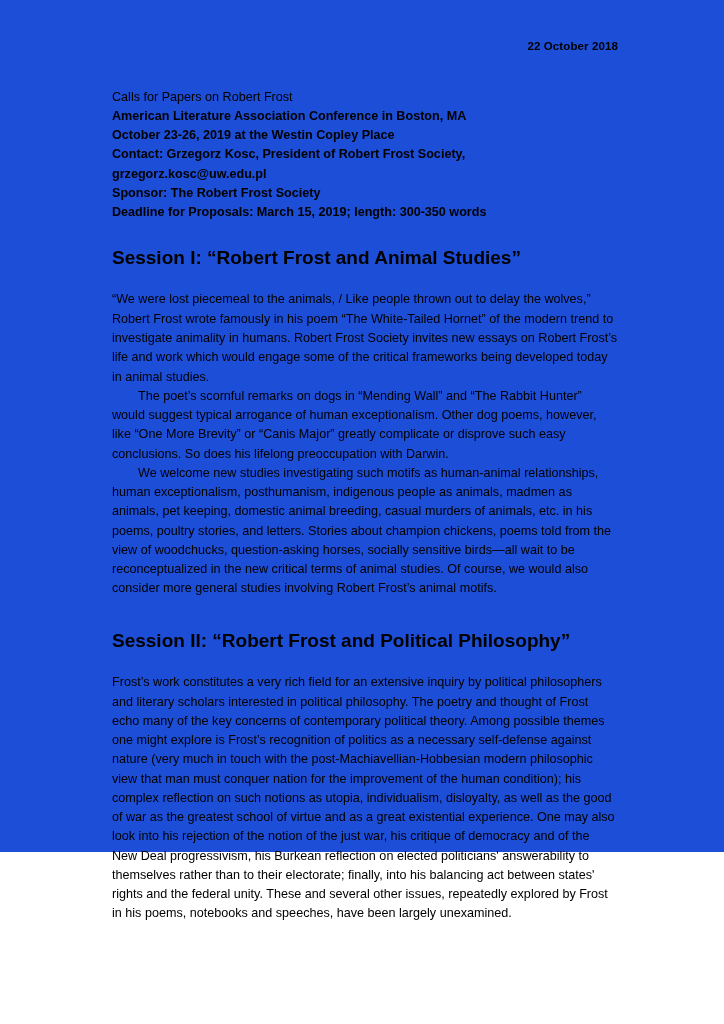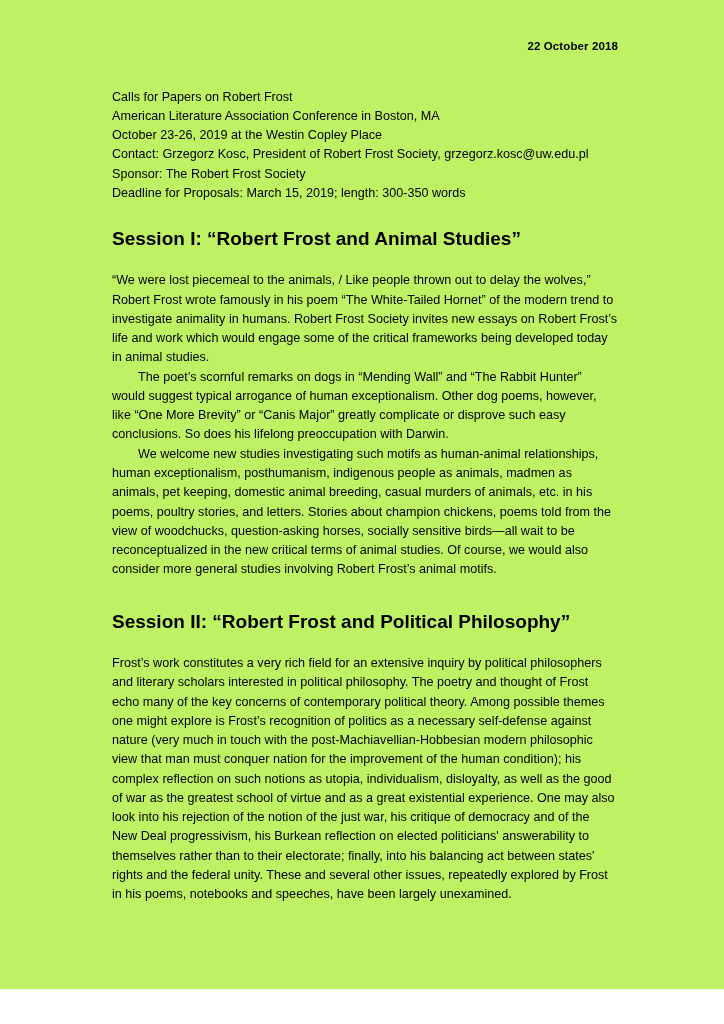--- a/index.html
+++ b/index.html
@@ -10,39 +10,40 @@
   body {
     width: 724px;
     height: 1024px;
     font-family: "Liberation Sans", sans-serif;
     color: #000000;
     -webkit-font-smoothing: antialiased;
   }
   .page {
     position: relative;
     width: 724px;
-    height: 989px;
-    background: #bef264;
+    height: 852px;
+    background: #1d4ed8;
     box-sizing: border-box;
     padding: 40px 106px 0 112px;
   }
   .doc-date {
     text-align: right;
     font-size: 11.5px;
     font-weight: bold;
     letter-spacing: 0.01em;
     margin: 0 0 36px 0;
   }
   .header-block {
     margin: 0 0 22px 0;
   }
   .header-block p {
     margin: 0;
     font-size: 12.6px;
     line-height: 1.52;
+    font-weight: bold;
   }
   .header-block p.bold {
     font-weight: normal;
   }
   .section-title {
     font-size: 19px;
     font-weight: bold;
     margin: 0 0 18px 0;
     line-height: 1.5;
   }

